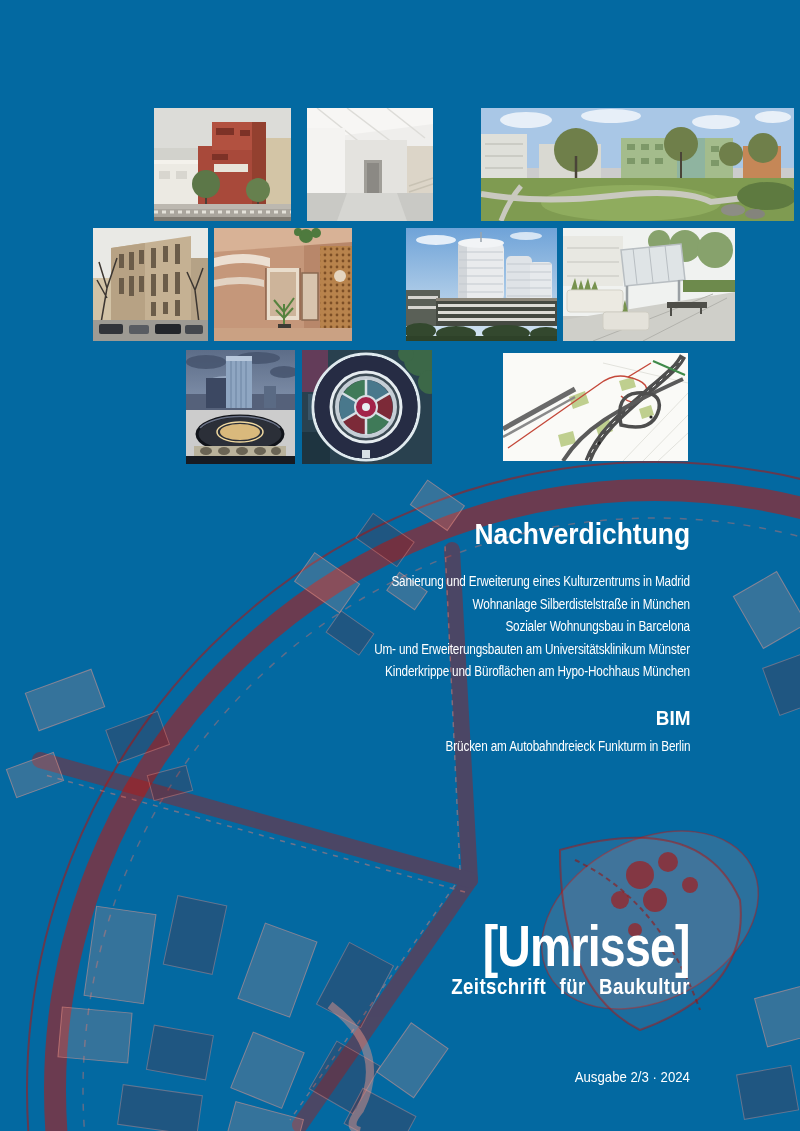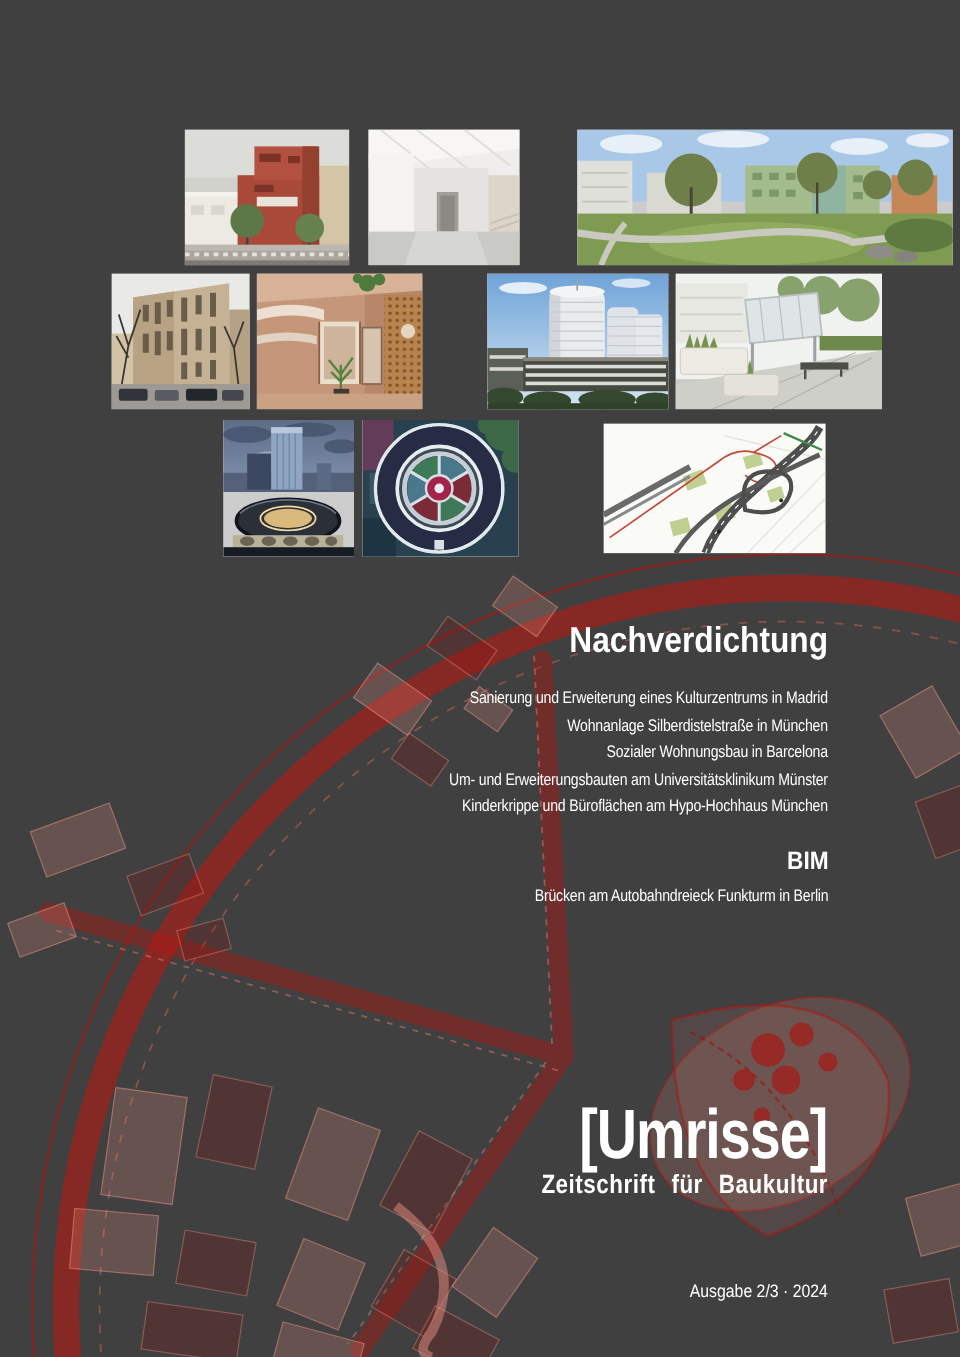--- a/index.html
+++ b/index.html
@@ -1,18 +1,18 @@
 <!DOCTYPE html>
 <html><head>
 <meta charset="utf-8">
 <style>
   html,body{margin:0;padding:0;background:#555;}
   .page{
     position:relative;width:800px;height:1131px;margin:0 auto;
-    background:#404040;overflow:hidden;
+    background:#0369a1;overflow:hidden;
     font-family:"Liberation Sans", sans-serif;
     text-decoration:underline;
   }
   .photo{position:absolute;overflow:hidden;background:#ccc;}
   .photo svg{display:block;width:100%;height:100%;}
   .rtext{position:absolute;right:110px;text-align:right;color:#ffffff;white-space:nowrap;}
   .cover-title{top:517px;font-size:30px;font-weight:bold;transform:scaleX(.88);transform-origin:100% 50%;}
   .article-list{top:570px;font-size:14px;line-height:22.6px;letter-spacing:-.2px;transform:scaleX(.84);transform-origin:100% 0;}
   .bim-title{top:706px;font-size:21px;font-weight:bold;transform:scaleX(.9);transform-origin:100% 0;}
   .bim-list{top:738px;font-size:14px;letter-spacing:-.2px;transform:scaleX(.84);transform-origin:100% 0;}

